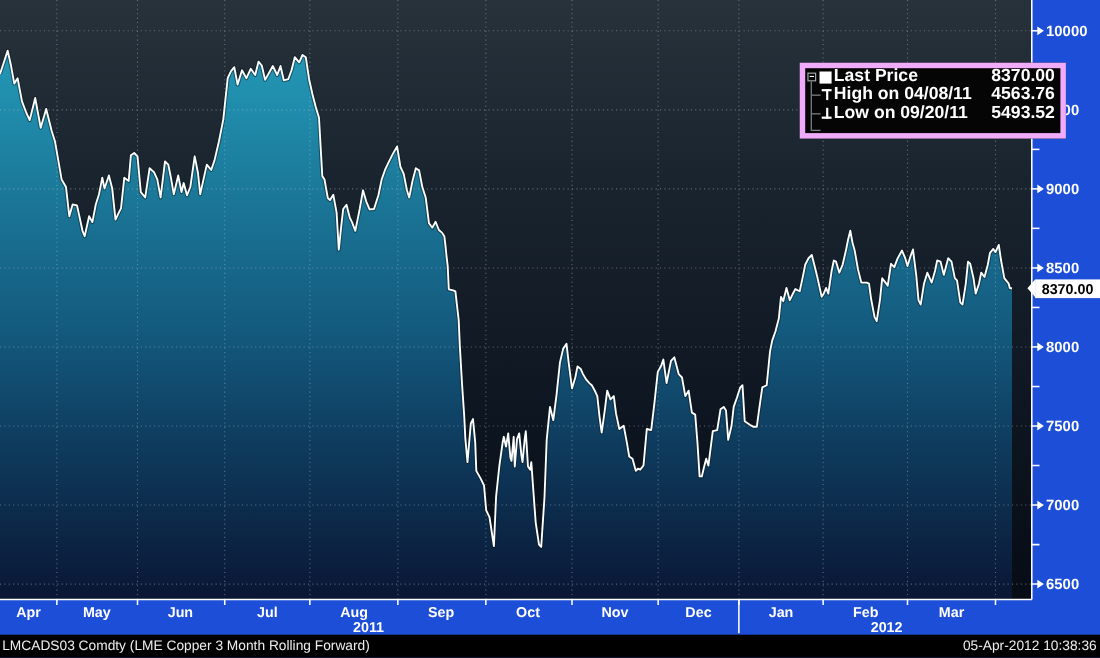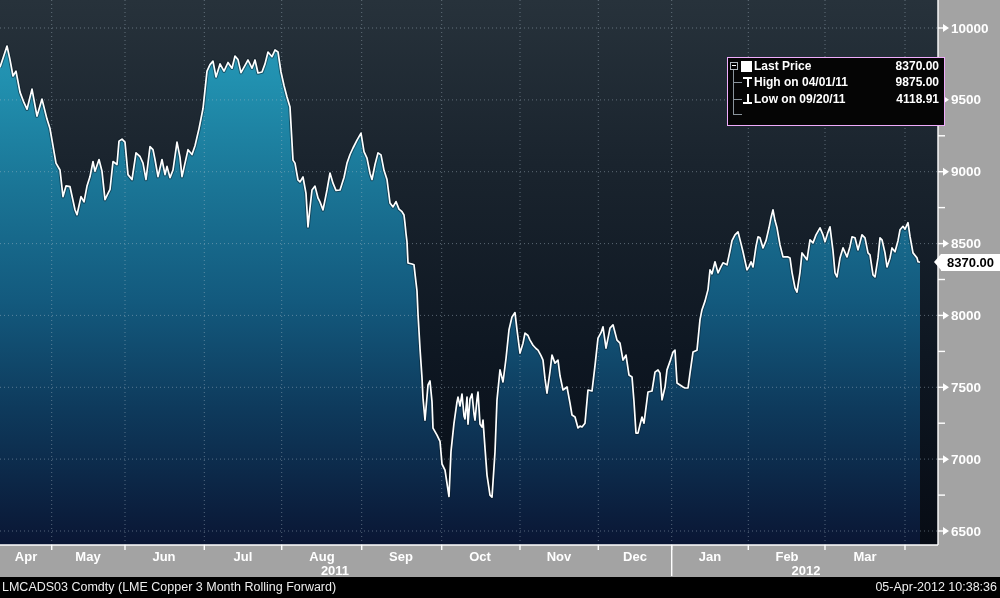--- a/index.html
+++ b/index.html
@@ -1,21 +1,21 @@
 <!DOCTYPE html>
 <html><head>
 <meta charset="utf-8">
 <style>
   html,body{margin:0;padding:0;background:#000;width:1000px;height:598px;overflow:hidden;
     font-family:"Liberation Sans",sans-serif;-webkit-font-smoothing:antialiased;}
-  #stage{position:relative;width:1000px;height:598px;background:#a3a3a3;}
+  #stage{position:relative;width:1000px;height:598px;background:#1d4ed8;}
   #chart-svg{position:absolute;left:0;top:0;}
   
-  .legend{position:absolute;left:727px;top:57px;width:218px;height:69px;background:#050505;
-    border:1px solid #f0abfc;box-sizing:border-box;color:#fff;font-size:12px;font-weight:700;}
+  .legend{position:absolute;left:727px;top:57px;width:242px;height:69px;background:#050505;
+    border:5px solid #f0abfc;box-sizing:border-box;color:#fff;font-size:16px;font-weight:700;}
   .lg-row{position:relative;height:16.4px;line-height:16.4px;}
   .lg-label{position:absolute;left:26px;top:0;white-space:nowrap;}
   .lg-value{position:absolute;right:5px;top:0;}
   .expander{position:absolute;left:2px;top:3.5px;width:8px;height:8px;border:1px solid #aeb6bd;
     background:#000;box-sizing:border-box;}
   .expander:after{content:"";position:absolute;left:1px;top:2.5px;width:4px;height:1px;background:#fff;}
   .swatch{position:absolute;left:13px;top:2.5px;width:11px;height:11px;background:#fff;}
   .tree-v{position:absolute;left:5px;top:12px;width:1px;height:45px;background:#8a949c;}
   .tree-h{position:absolute;left:6px;width:8px;height:1px;background:#8a949c;}
   .ic{position:absolute;left:14px;top:2px;width:12px;height:12px;}
@@ -161,27 +161,27 @@
     <div class="tree-h" style="top:41px"></div>
     <div class="tree-h" style="top:56px"></div>
     <div class="lg-row">
       <span class="expander"></span>
       <span class="swatch"></span>
       <span class="lg-label">Last Price</span>
       <span class="lg-value">8370.00</span>
     </div>
     <div class="lg-row">
       <span class="ic ic-high"></span>
-      <span class="lg-label">High on 04/01/11</span>
-      <span class="lg-value">9875.00</span>
+      <span class="lg-label">High on 04/08/11</span>
+      <span class="lg-value">4563.76</span>
     </div>
     <div class="lg-row">
       <span class="ic ic-low"></span>
       <span class="lg-label">Low on 09/20/11</span>
-      <span class="lg-value">4118.91</span>
+      <span class="lg-value">5493.52</span>
     </div>
   </div>
 
   <div class="price-tag">8370.00</div>
 
   <div class="footer">
     <span class="f-sec">LMCADS03 Comdty (LME Copper 3 Month Rolling Forward)</span>
     <span class="f-ts">05-Apr-2012 10:38:36</span>
   </div>
 </div>

